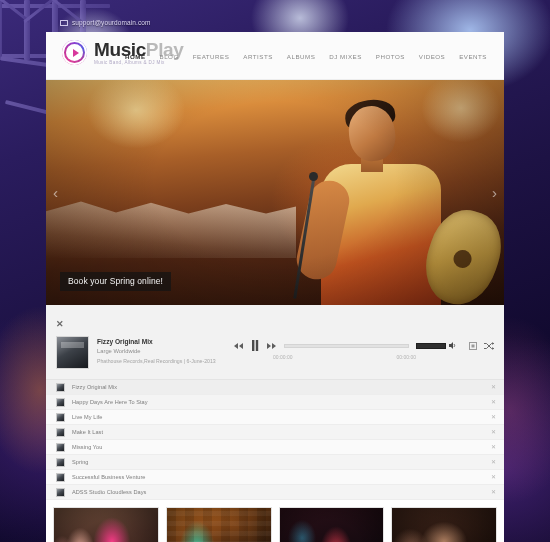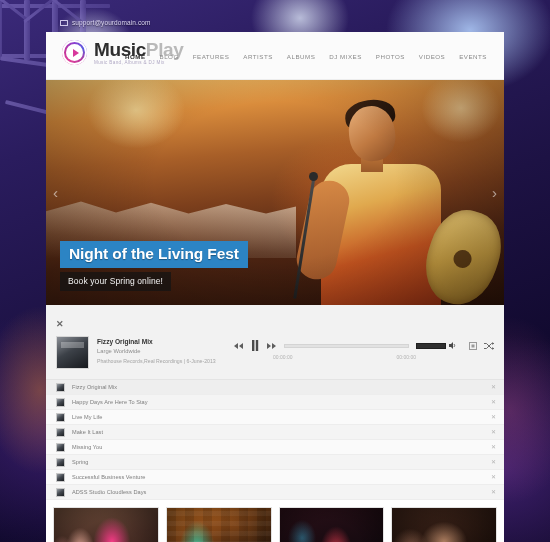--- a/index.html
+++ b/index.html
@@ -375,21 +375,21 @@
       <div class="hair"></div>
       <div class="head"></div>
       <div class="arm"></div>
       <div class="micstand"></div>
       <div class="mic"></div>
     </div>
     <div id="guitar"></div>
     <div id="hero-vignette"></div>
 
     <div id="hero-caption">
-      <div id="hero-title">Night of the Living Fest</div><br>
+      <br>
       <div id="hero-sub">Book your Spring online!</div>
     </div>
 
     <div class="hero-arrow" id="hero-prev">‹</div>
     <div class="hero-arrow" id="hero-next">›</div>
   </div>
 
   <div id="player">
     <div id="player-close">✕</div>
 

